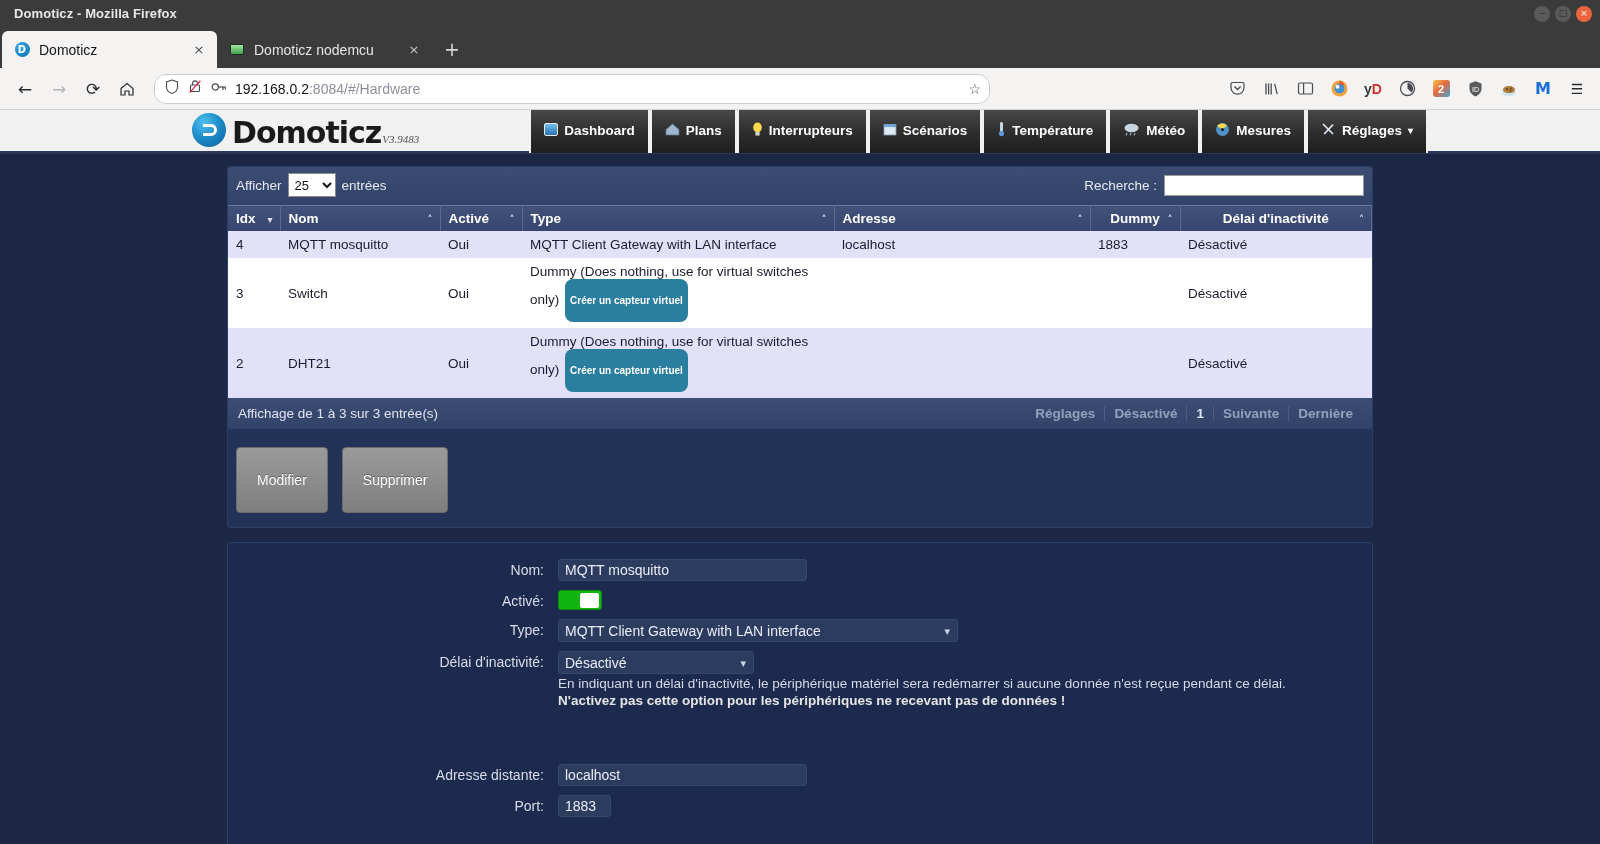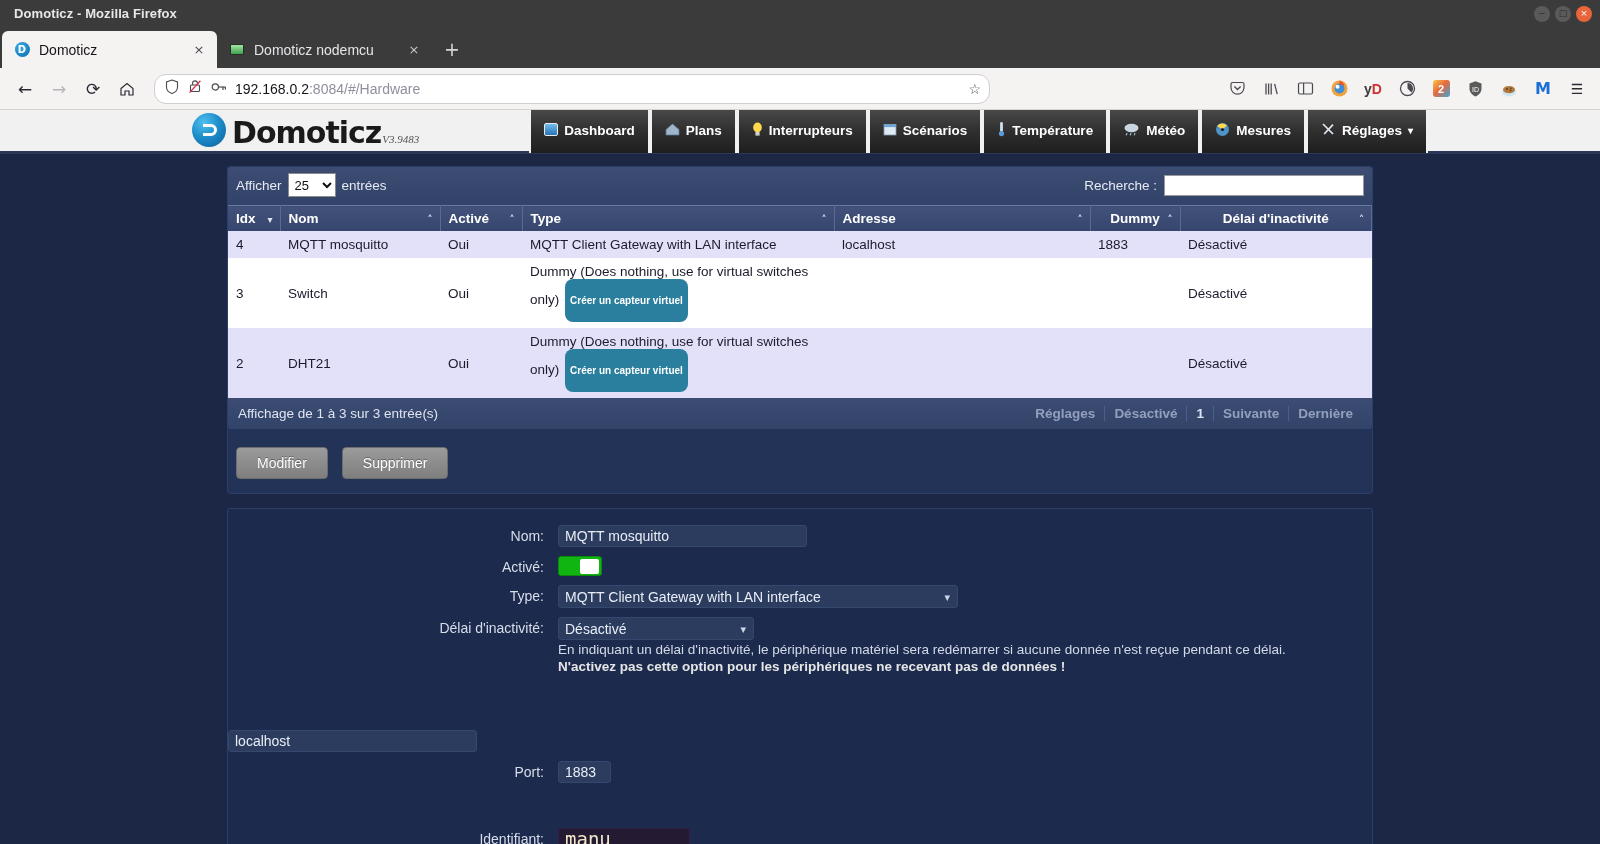--- a/index.html
+++ b/index.html
@@ -270,21 +270,21 @@
   .pager span.cur { color: #dbe2f2; }
   .pager span:first-child { border-left: none; }
 
   .btn-row { padding: 18px 0 14px 8px; display: flex; gap: 14px; }
   .gbtn {
     background: linear-gradient(#9b9b9b, #7e7e7e);
     border: 1px solid #6d6d6d;
     border-radius: 4px;
     color: #ffffff;
     font-size: 14px;
-    padding: 7px 20px;
+    padding: 24px 20px;
     text-shadow: 0 -1px 0 rgba(0,0,0,.35);
   }
 
   .form-panel {
     margin: 14px auto 0 auto;
     width: 1146px;
     background: #1b2a4d;
     border: 1px solid #2c3f68;
     border-radius: 3px;
     padding: 16px 0 10px 0;
@@ -701,20 +701,21 @@
             <span class="chev">▾</span>
           </div>
           <div class="helptext">En indiquant un délai d'inactivité, le périphérique matériel sera redémarrer si aucune donnée n'est reçue pendant ce délai.</div>
           <div class="warntext">N'activez pas cette option pour les périphériques ne recevant pas de données !</div>
         </div>
       </div>
 
       <div class="spacer-lg"></div>
 
       <div class="frow">
+        <div class="flabel">Adresse distante:</div>
         <div class="fctl"><input class="txtinput w-addr" value="localhost" style=""></div>
       </div>
 
       <div class="frow">
         <div class="flabel">Port:</div>
         <div class="fctl"><input class="txtinput w-port" value="1883" style=""></div>
       </div>
 
       <div class="spacer-md"></div>
 

